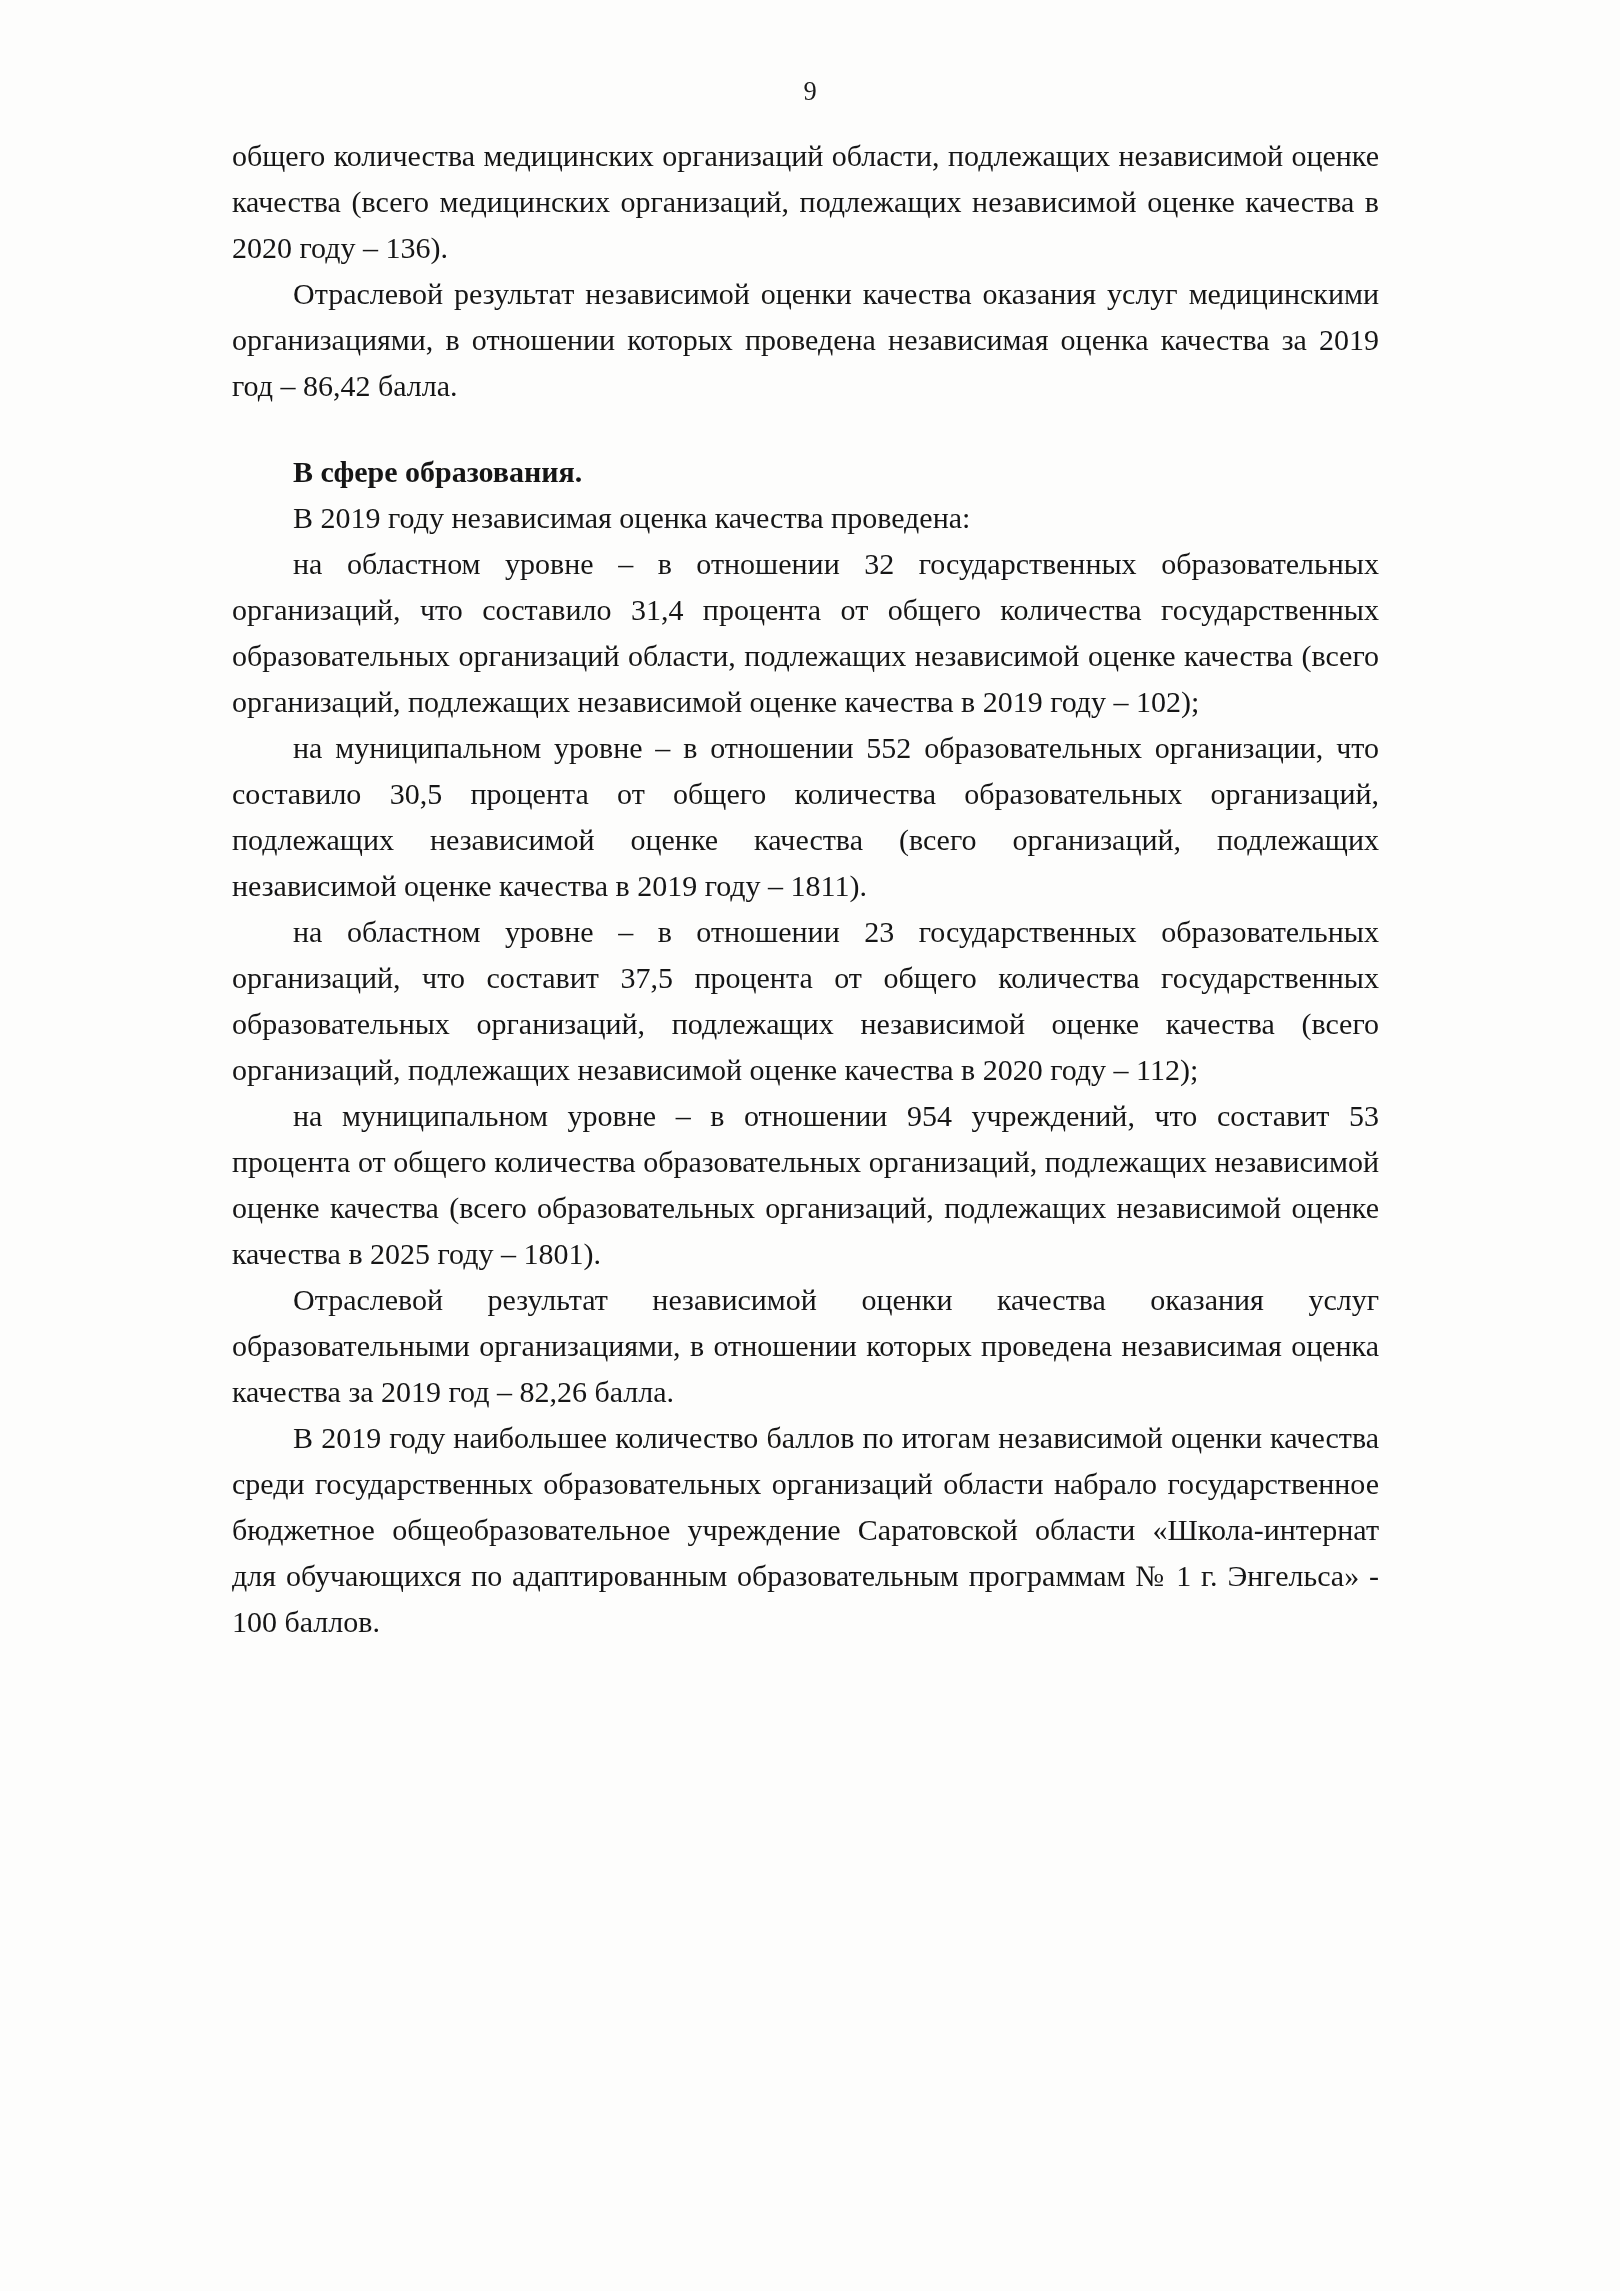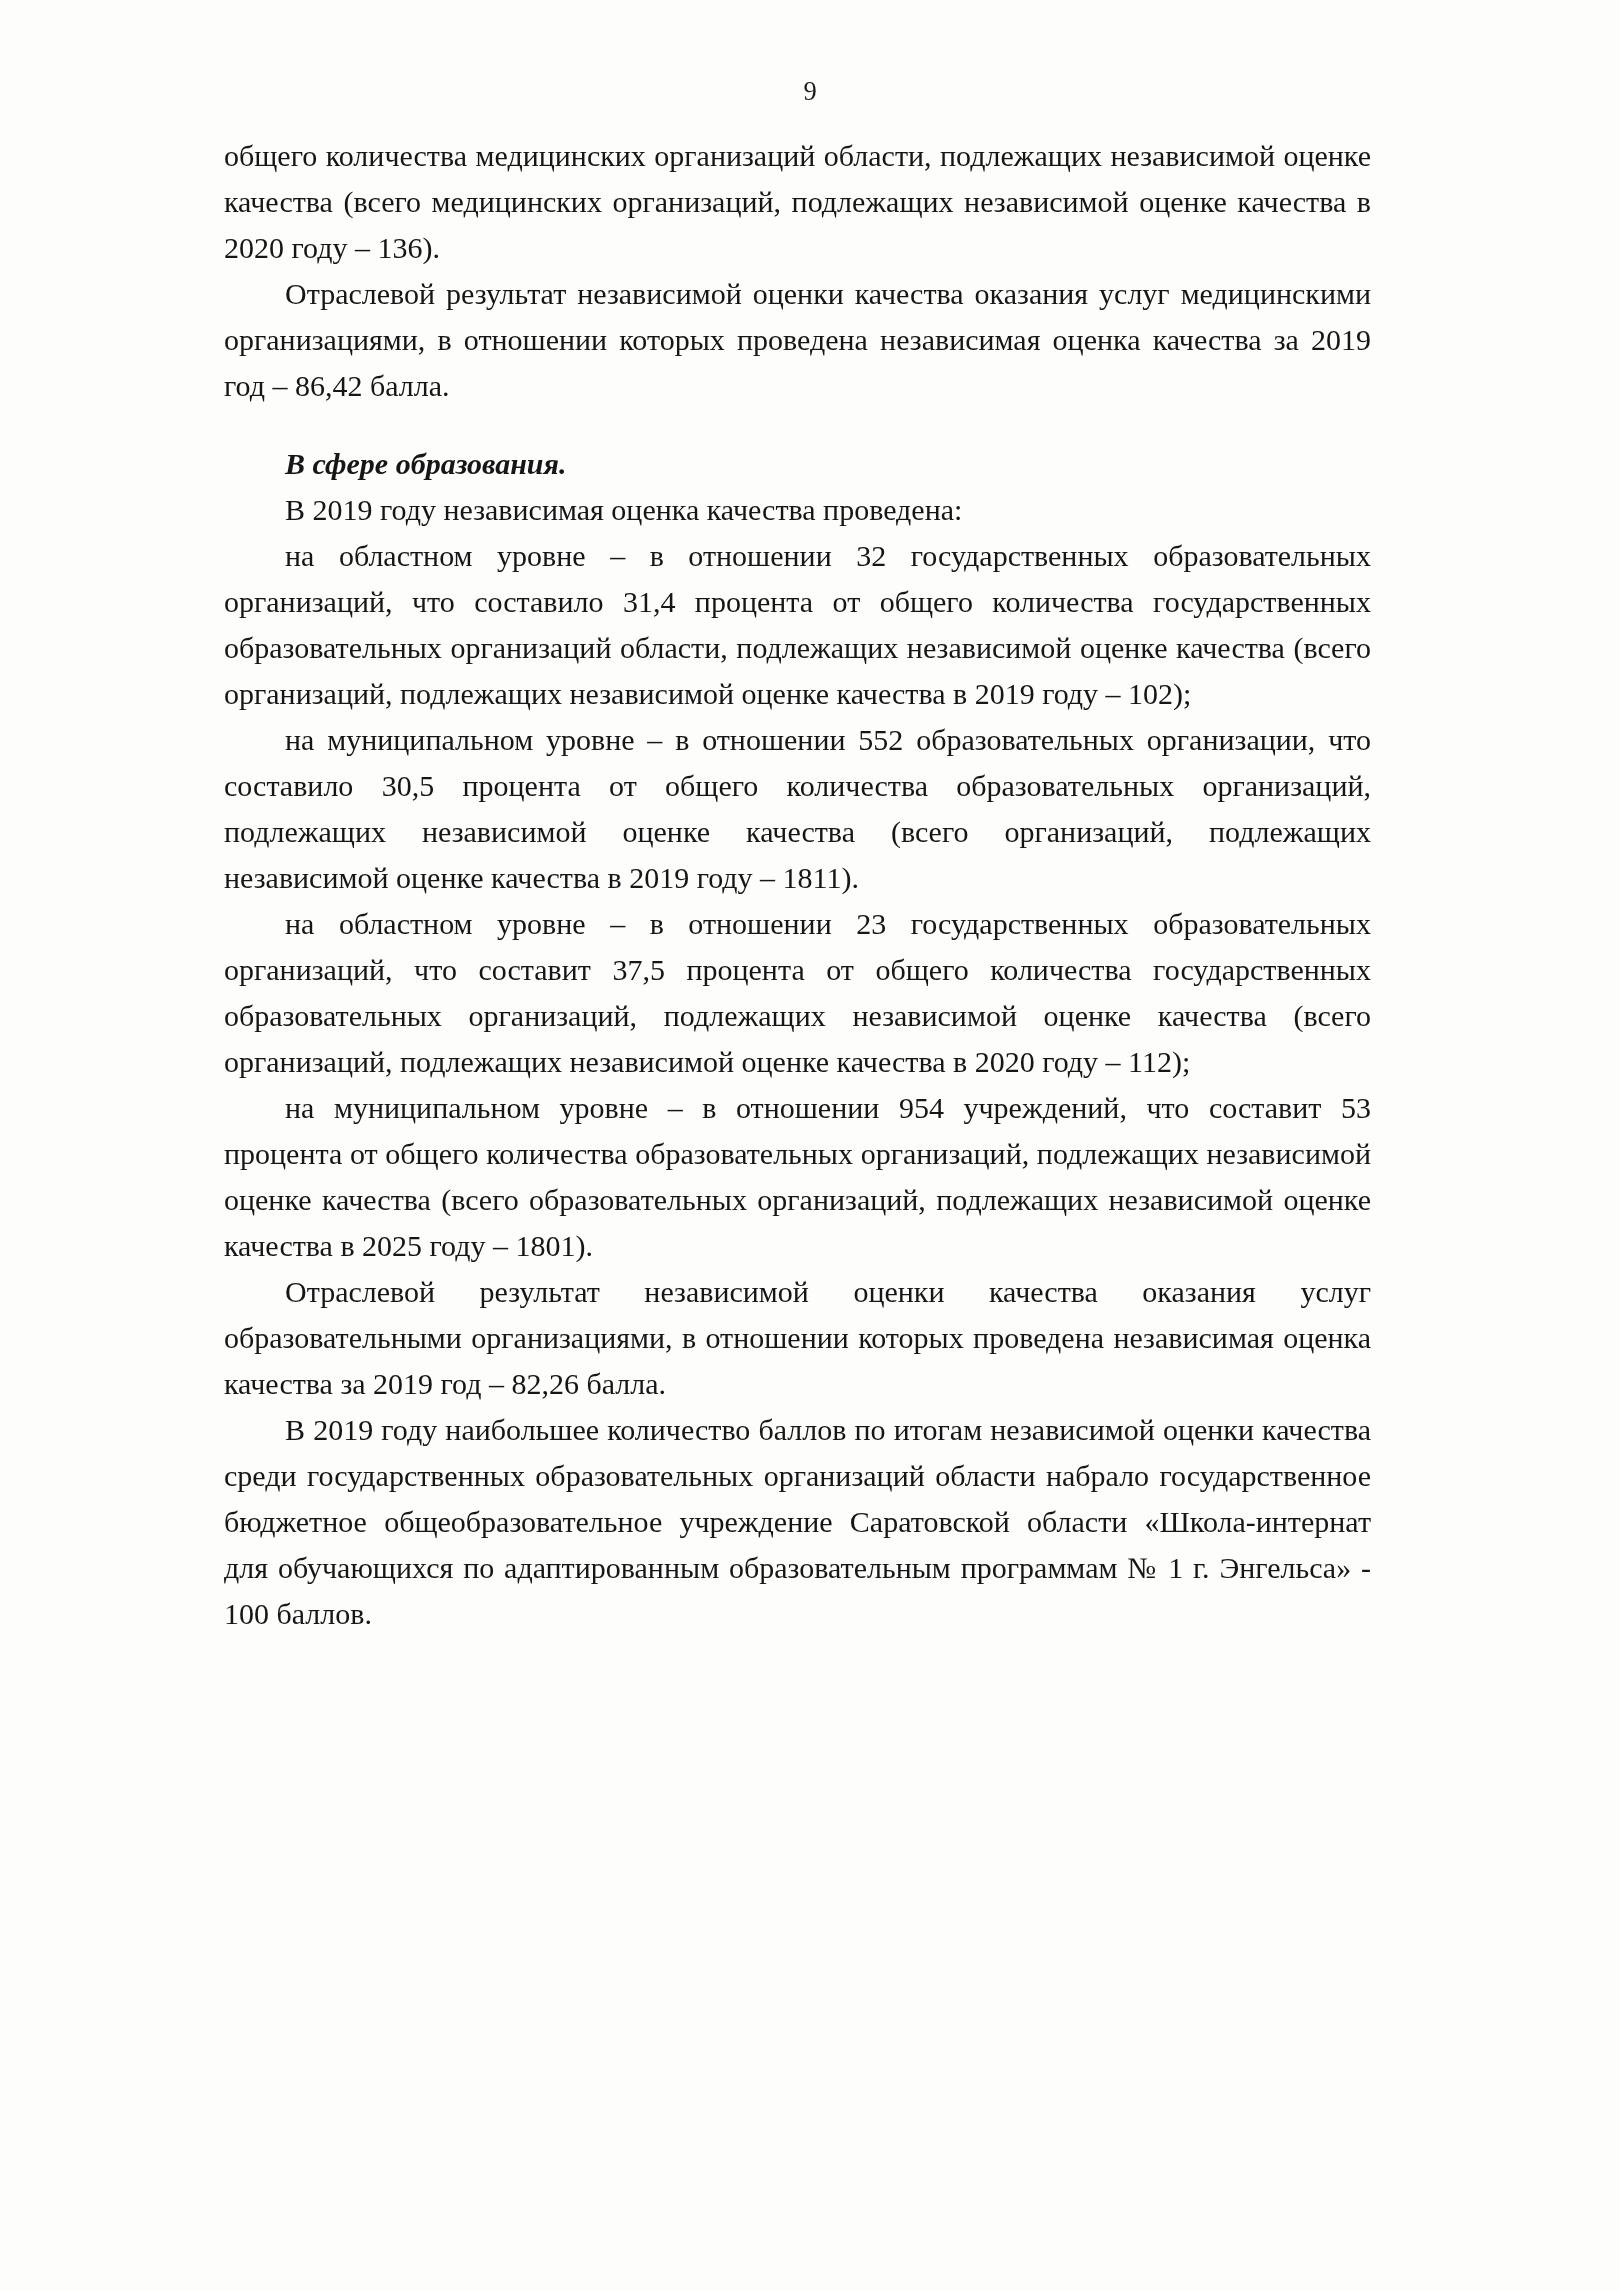--- a/index.html
+++ b/index.html
@@ -26,40 +26,39 @@
     left: 0;
     width: 1620px;
     text-align: center;
     font-size: 26.5px;
     font-family: "Liberation Serif", serif;
     color: #1b1b1b;
   }
   .content {
     position: absolute;
     top: 133px;
-    left: 224px;
+    left: 232px;
     width: 1147px;
   }
   p.para {
     margin: 0;
     font-size: 30px;
     line-height: 46px;
     text-align: justify;
     text-justify: inter-word;
     color: #161616;
     hyphens: none;
   }
   p.indent {
     text-indent: 61px;
   }
   p.heading {
     text-indent: 61px;
     font-weight: bold;
-    margin-top: 32px;
-    font-style: italic;
+    margin-top: 40px;
   }
   
   .para:last-child { }
 </style>
 </head>
 <body>
 
 <div class="page">
 
   <div class="page-number">9</div>

